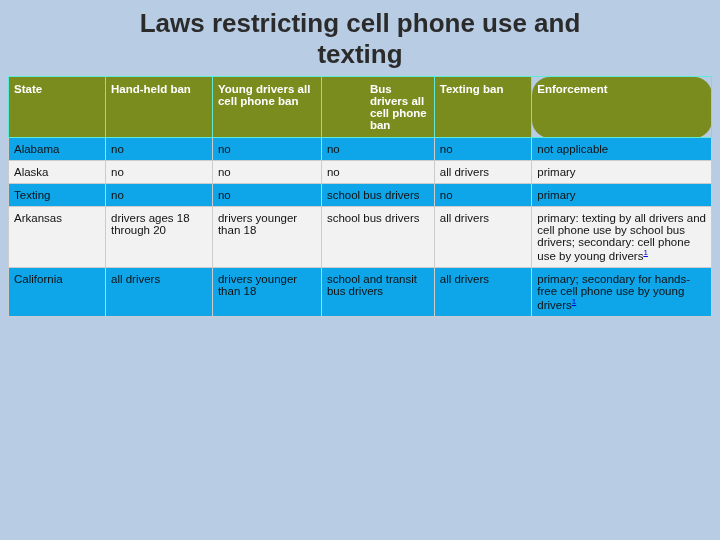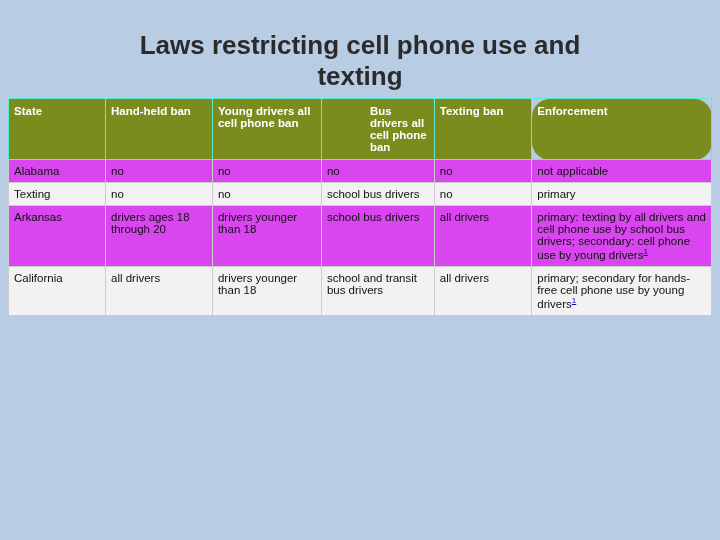--- a/index.html
+++ b/index.html
@@ -16,21 +16,20 @@
       width: 720px;
       height: 540px;
       position: relative;
       background: #b8cce4;
     }
 
     .title-area {
       text-align: center;
       padding: 8px 10px 6px 10px;
       color: #1a1a1a;
-      margin-top: 22px;
     }
 
     .title-area h1 {
       font-size: 26px;
       font-weight: bold;
       color: #2b2b2b;
       line-height: 1.2;
     }
 
     .table-wrapper {
@@ -50,21 +49,21 @@
 
     thead th {
       padding: 6px 5px;
       vertical-align: top;
       font-weight: bold;
       text-align: left;
       border: 1px solid #5eead4;
     }
 
     tbody tr {
-      background: #d946ef;
+      background: #0ea5e9;
     }
 
     tbody tr:nth-child(even) {
       background: #f2f2f2;
     }
 
     tbody td {
       padding: 5px 5px;
       vertical-align: top;
       border: 1px solid #cccccc;
@@ -112,20 +111,28 @@
       <tbody id="table-body">
       <tr>
             <td>Alabama</td>
             <td>no</td>
             <td>no</td>
             <td>no</td>
             <td>no</td>
             <td>not applicable</td>
           </tr>
           <tr>
+            <td>Alaska</td>
+            <td>no</td>
+            <td>no</td>
+            <td>no</td>
+            <td>all drivers</td>
+            <td>primary</td>
+          </tr>
+          <tr>
             <td>Texting</td>
             <td>no</td>
             <td>no</td>
             <td>school bus drivers</td>
             <td>no</td>
             <td>primary</td>
           </tr>
           <tr>
             <td>Arkansas</td>
             <td>drivers ages 18 through 20</td>

